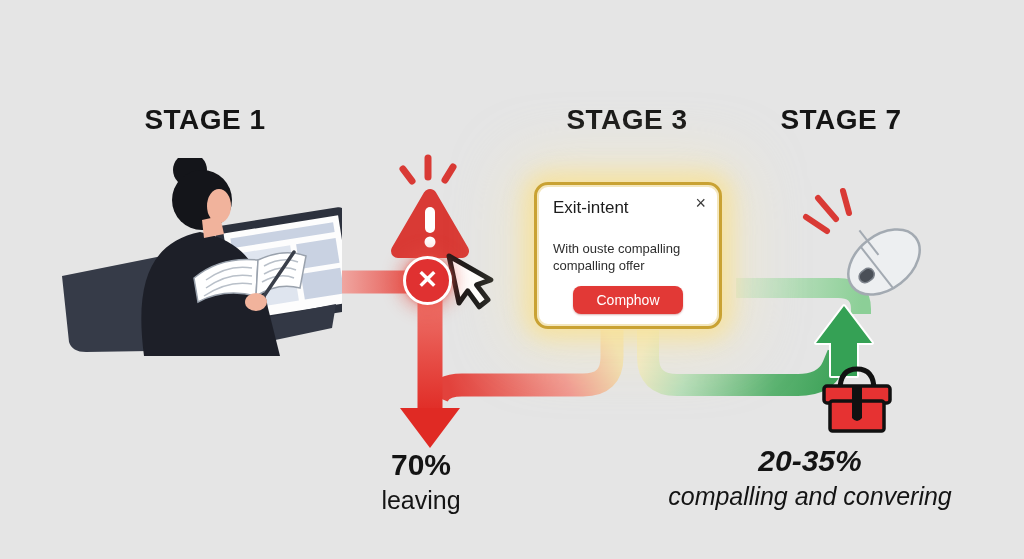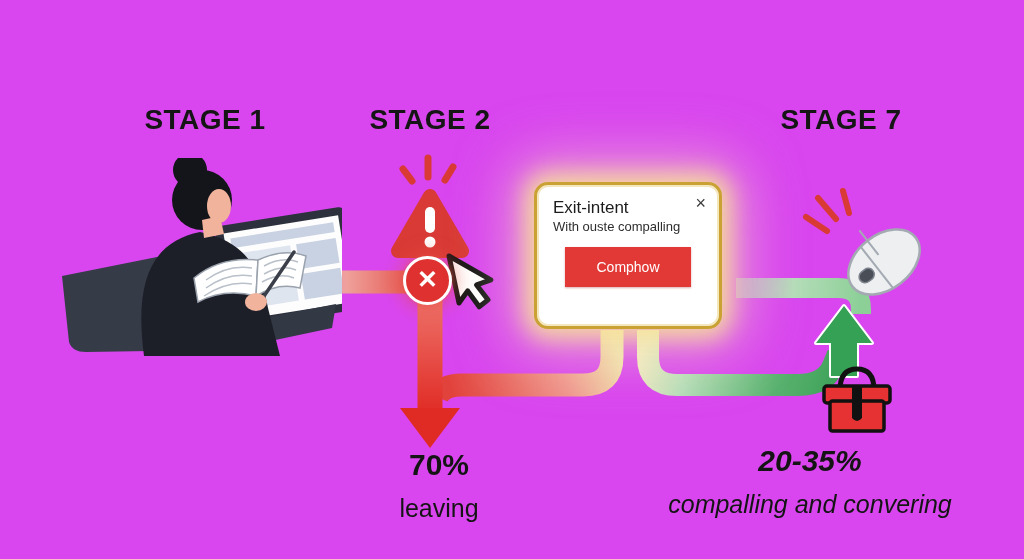--- a/index.html
+++ b/index.html
@@ -1,17 +1,17 @@
 <!DOCTYPE html>
 <html><head>
 <meta charset="utf-8">
 <style>
   html,body{margin:0;padding:0;background:#ffffff;}
   .canvas{
-    position:relative;width:1024px;height:559px;background:#d946ef;
+    position:relative;width:1024px;height:559px;background:#e5e5e5;
     font-family:"Liberation Sans",sans-serif;color:#141414;overflow:hidden;
   }
   .stage-label{
     position:absolute;top:104px;font-size:28px;font-weight:700;
     letter-spacing:.5px;color:#151515;text-align:center;width:200px;
   }
   .flow-svg{position:absolute;left:0;top:0;z-index:1;}
   .illus-svg{position:absolute;z-index:2;}
   .x-badge{
     position:absolute;left:403px;top:256px;width:49px;height:49px;z-index:3;
@@ -25,39 +25,39 @@
     position:absolute;left:534px;top:182px;width:188px;height:147px;z-index:5;
     background:#ffffff;border:3px solid #c9a233;border-radius:14px;
     box-shadow:inset 0 0 0 2px #f4e7bd,0 0 22px 9px rgba(247,224,150,.85),0 0 55px 24px rgba(250,238,190,.5);
     box-sizing:border-box;padding:13px 16px 0 16px;
   }
   .popup-title{font-size:17px;font-weight:400;color:#1c1c1c;}
   .popup-close{
     position:absolute;right:13px;top:9px;font-size:18px;color:#3c3c3c;
     line-height:1;cursor:default;font-weight:400;
   }
-  .popup-body{margin-top:1px;font-size:13px;line-height:1.3;color:#2e2e2e;}
+  .popup-body{margin-top:23px;font-size:13px;line-height:1.3;color:#2e2e2e;}
   .popup-body span{display:block;}
   .popup-btn{
-    display:block;margin:11px auto 0 auto;width:126px;padding:12px 0;
-    background:#e23936;border:none;border-radius:0;color:#ffffff;
+    display:block;margin:11px auto 0 auto;width:110px;padding:6px 0;
+    background:#e23936;border:none;border-radius:8px;color:#ffffff;
     font-family:"Liberation Sans",sans-serif;font-size:14px;text-align:center;
     box-shadow:0 1px 2px rgba(150,30,25,.35);
   }
   .stat{position:absolute;text-align:center;z-index:2;}
   .stat .value{font-size:30px;font-weight:600;color:#141414;}
-  .stat .label{font-size:25px;font-weight:400;color:#141414;margin-top:12px;}
+  .stat .label{font-size:25px;font-weight:400;color:#141414;margin-top:4px;}
 </style>
 </head>
 <body>
 
 <div class="canvas">
 
   <div class="stage-label" style="left:105px;">STAGE 1</div>
-  <div class="stage-label" style="left:330px;">STAGE 2</div>
+  <div class="stage-label" style="left:527px;">STAGE 3</div>
   <div class="stage-label" style="left:741px;">STAGE 7</div>
 
   <svg class="flow-svg" width="1024" height="559" viewBox="0 0 1024 559">
     <defs>
       <linearGradient id="redFadeH" gradientUnits="userSpaceOnUse" x1="292" y1="0" x2="430" y2="0">
         <stop offset="0" stop-color="#f2bab6" stop-opacity=".4"></stop>
         <stop offset=".4" stop-color="#efa09a"></stop>
         <stop offset="1" stop-color="#e2423c"></stop>
       </linearGradient>
       <linearGradient id="redFadeV" gradientUnits="userSpaceOnUse" x1="0" y1="295" x2="0" y2="415">
@@ -161,25 +161,26 @@
 
   <div class="x-badge">
     <span>✕</span>
   </div>
 
   <div class="popup">
     <div class="popup-close">×</div>
     <div class="popup-title">Exit-intent</div>
     <div class="popup-body">
       <span>With ouste compalling</span>
+      <span>compalling offer</span>
     </div>
     <button class="popup-btn">Comphow</button>
   </div>
 
-  <div class="stat" style="left:354px;top:448px;width:170px;">
+  <div class="stat" style="left:336px;top:448px;width:170px;">
     <div class="value">70%</div>
     <div class="label">leaving</div>
   </div>
   <div class="stat" style="left:650px;top:444px;width:320px;font-style:italic;">
     <div class="value">20-35%</div>
     <div class="label">compalling and convering</div>
   </div>
 
 </div>
 

